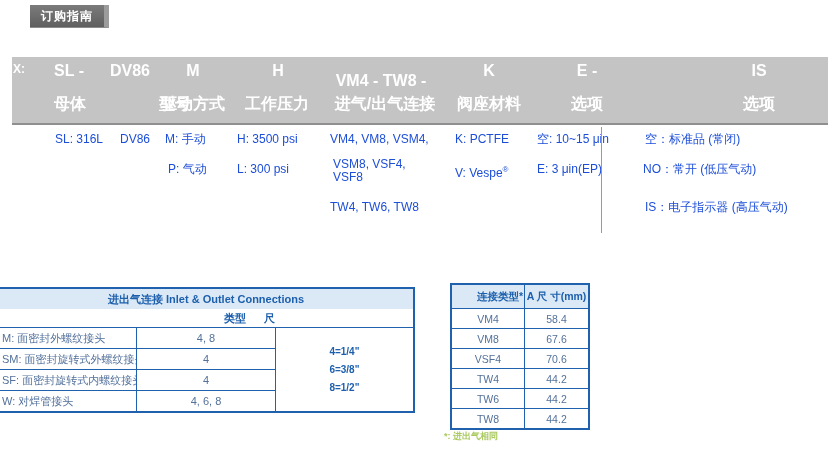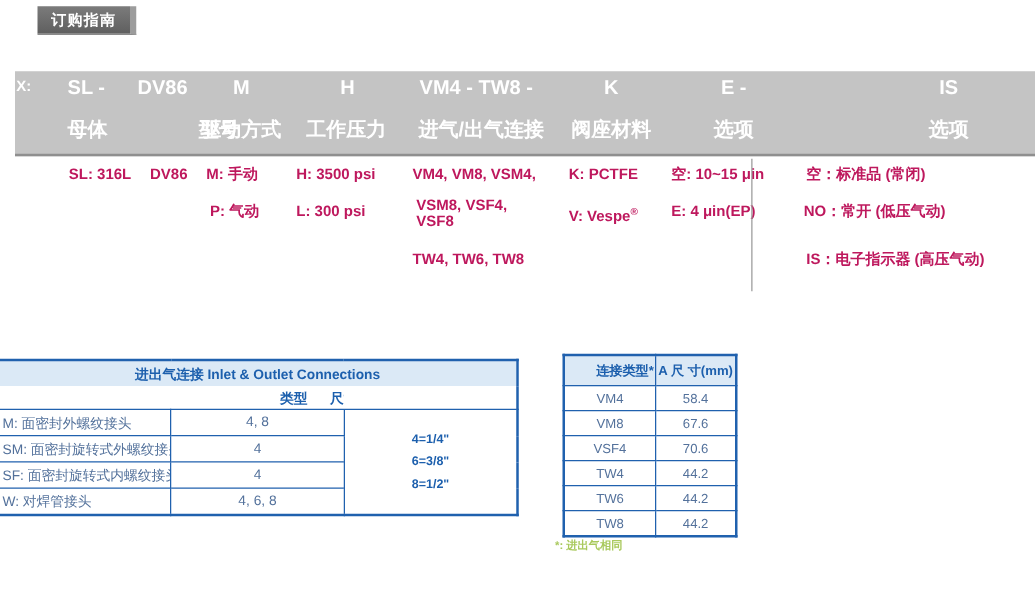--- a/index.html
+++ b/index.html
@@ -21,21 +21,21 @@
     position:absolute;left:12px;top:57px;width:816px;height:66px;
     background:#c4c4c4;border-bottom:2px solid #8f8f8f;
   }
   .hdr{
     position:absolute;transform:translateX(-50%);white-space:nowrap;
     color:#ffffff;font-size:16px;font-weight:bold;
   }
   .hdr-left{position:absolute;white-space:nowrap;color:#ffffff;font-size:12px;font-weight:bold;}
   
   .opt{
-    position:absolute;color:#be185d;font-size:12px;white-space:nowrap;line-height:13px;font-weight:bold;
+    position:absolute;color:#1d4ed8;font-size:12px;white-space:nowrap;line-height:13px;
   }
   .opt.wrap{white-space:normal;}
   .opt sup{font-size:8px;}
   #v-div{
     position:absolute;left:601px;top:127px;width:1px;height:106px;background:#9a9a9a;
   }
   
   table{border-collapse:collapse;table-layout:fixed;}
   #conn-table{
     position:absolute;left:-3px;top:287px;width:418px;font-size:11px;
@@ -88,21 +88,21 @@
     <span class="hdr-left" style="left:1px;top:5px;">X:</span>
 
   <span class="hdr" style="left: 57px; top: 5px;">SL -</span>
       <span class="hdr" style="left: 58px; top: 37px;">母体</span>
       <span class="hdr" style="left: 118px; top: 5px;">DV86</span>
       <span class="hdr" style="left: 120px; top: 37px; margin-left: 43px;">型号</span>
       <span class="hdr" style="left: 181px; top: 5px;">M</span>
       <span class="hdr" style="left: 181px; top: 37px;">驱动方式</span>
       <span class="hdr" style="left: 266px; top: 5px;">H</span>
       <span class="hdr" style="left: 265px; top: 37px;">工作压力</span>
-      <span class="hdr" style="left: 369px; top: 5px;">VM4 - TW8 -</span>
+      <span class="hdr" style="left: 369px; top: 15px;">VM4 - TW8 -</span>
       <span class="hdr" style="left: 373px; top: 37px;">进气/出气连接</span>
       <span class="hdr" style="left: 477px; top: 5px;">K</span>
       <span class="hdr" style="left: 477px; top: 37px;">阀座材料</span>
       <span class="hdr" style="left: 575px; top: 5px;">E -</span>
       <span class="hdr" style="left: 575px; top: 37px;">选项</span>
       <span class="hdr" style="left: 747px; top: 5px;">IS</span>
       <span class="hdr" style="left: 747px; top: 37px;">选项</span>
     </div>
 
   <div id="order-body">
@@ -111,21 +111,21 @@
       <span class="opt" style="left: 165px; top: 133px;">M: 手动</span>
       <span class="opt" style="left: 168px; top: 163px;">P: 气动</span>
       <span class="opt" style="left: 237px; top: 133px;">H: 3500 psi</span>
       <span class="opt" style="left: 237px; top: 163px;">L: 300 psi</span>
       <span class="opt" style="left: 330px; top: 133px;">VM4, VM8, VSM4,</span>
       <span class="opt wrap" style="left: 333px; top: 158px; width: 95px;">VSM8, VSF4, VSF8</span>
       <span class="opt" style="left: 330px; top: 201px;">TW4, TW6, TW8</span>
       <span class="opt" style="left: 455px; top: 133px;">K: PCTFE</span>
       <span class="opt" style="left: 455px; top: 163px;">V: Vespe<sup>®</sup></span>
       <span class="opt" style="left: 537px; top: 133px;">空: 10~15 μin</span>
-      <span class="opt" style="left: 537px; top: 163px;">E: 4 μin(EP)</span>
+      <span class="opt" style="left: 537px; top: 163px;">E: 3 μin(EP)</span>
       <span class="opt" style="left: 645px; top: 133px;">空：标准品 (常闭)</span>
       <span class="opt" style="left: 643px; top: 163px;">NO：常开 (低压气动)</span>
       <span class="opt" style="left: 645px; top: 201px;">IS：电子指示器 (高压气动)</span>
     </div>
 
   <div id="v-div"></div>
 
   <table id="conn-table">
     <tbody id="conn-tbody">
       <tr>

